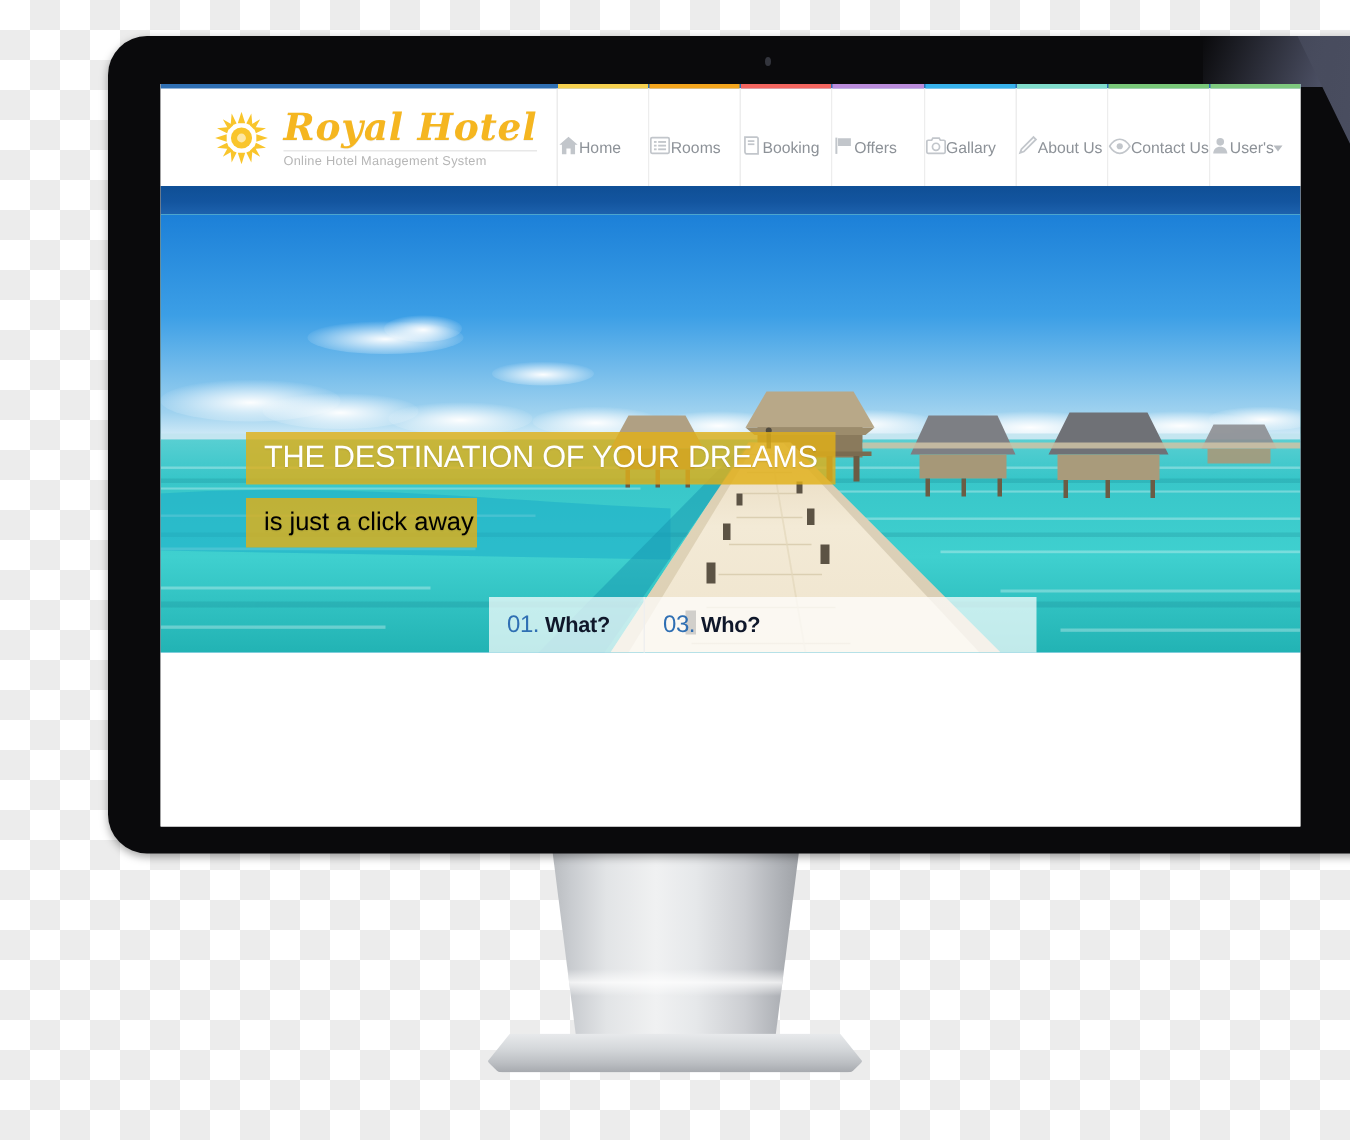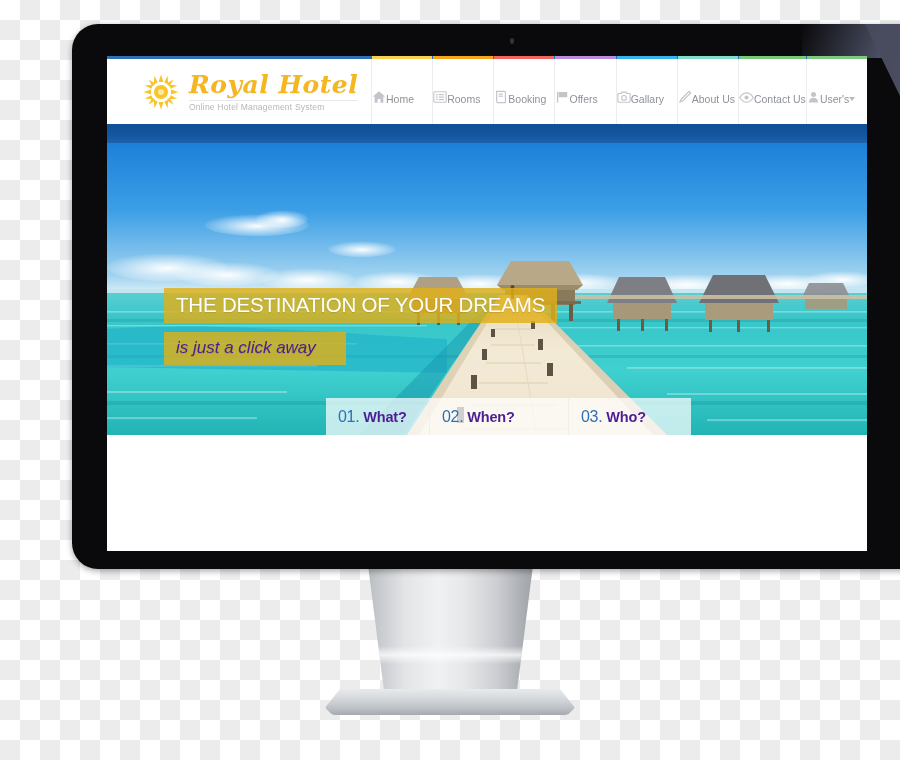--- a/index.html
+++ b/index.html
@@ -205,26 +205,25 @@
     font-size: 20.5px;
     letter-spacing: -0.2px;
     padding: 5px 12px 6px 12px;
     text-shadow: 0 1px 1px rgba(0,0,0,0.12);
     white-space: nowrap;
   }
   .hero-sub-wrap { margin-top: 9px; }
   .hero-sub {
     display: inline-block;
     background: rgba(225,176,24,0.82);
-    color: #4c1d95;
+    color: #000000;
     font-size: 17px;
-    padding: 6px 30px 7px 12px;
+    padding: 6px 2px 7px 12px;
     text-shadow: 0 1px 1px rgba(0,0,0,0.12);
     white-space: nowrap;
-    font-style: italic;
   }
 
   
   .booking {
     position: absolute;
     left: 172px;
     top: 255px;
     width: 412px;
     z-index: 5;
     padding-left: 47px;
@@ -236,21 +235,21 @@
   }
   .booking-head .col { display: flex; align-items: center; padding-left: 12px; }
   .step-num {
     font-size: 16px;
     color: #2f6fb3;
     font-weight: normal;
     letter-spacing: -0.3px;
   }
   .step-q {
     font-size: 14.5px;
-    color: #4c1d95;
+    color: #0f172a;
     font-weight: bold;
     margin-left: 4px;
     letter-spacing: -0.2px;
   }
   .c-what  { flex: 0 0 104px; border-right: 1px solid #efefef; }
   .c-when  { flex: 1 1 auto;  border-right: 1px solid #efefef; }
   .c-who   { flex: 0 0 122px; }
 
   
   .page-body { background: #ffffff; height: 120px; }
@@ -560,24 +559,20 @@
           </div>
         </div>
 
         <div class="booking">
 
           <div class="booking-head">
             <div class="col c-what">
               <span class="step-num">01.</span>
               <span class="step-q">What?</span>
             </div>
-            <div class="col c-when">
-              <span class="step-num">02.</span>
-              <span class="step-q">When?</span>
-            </div>
             <div class="col c-who">
               <span class="step-num">03.</span>
               <span class="step-q">Who?</span>
             </div>
           </div>
 
         </div>
       </div>
 
       <div class="page-body"></div>

